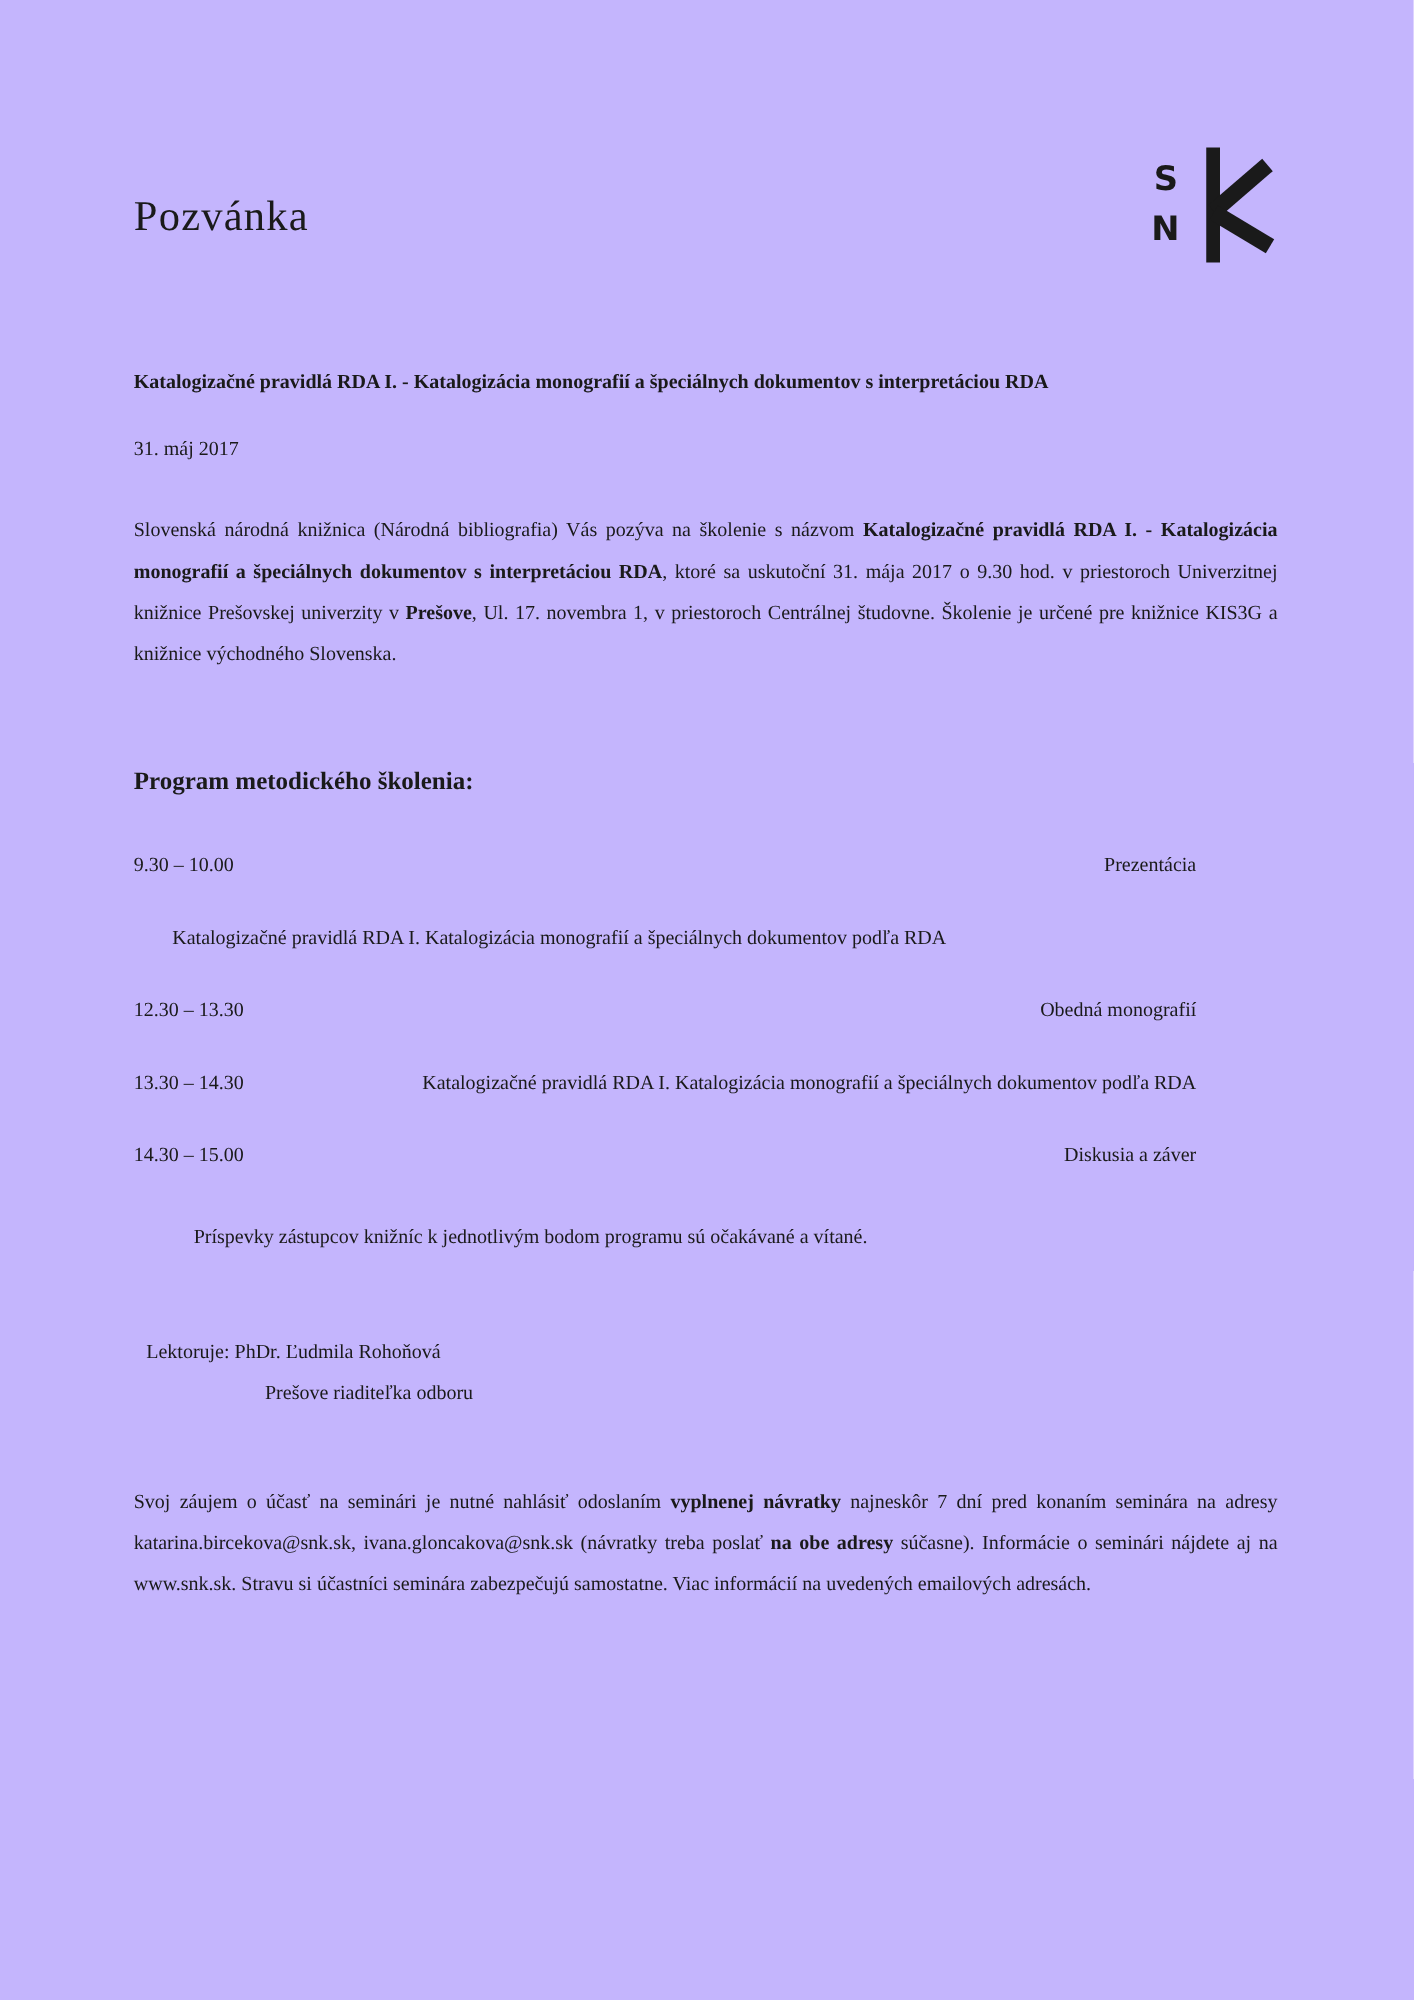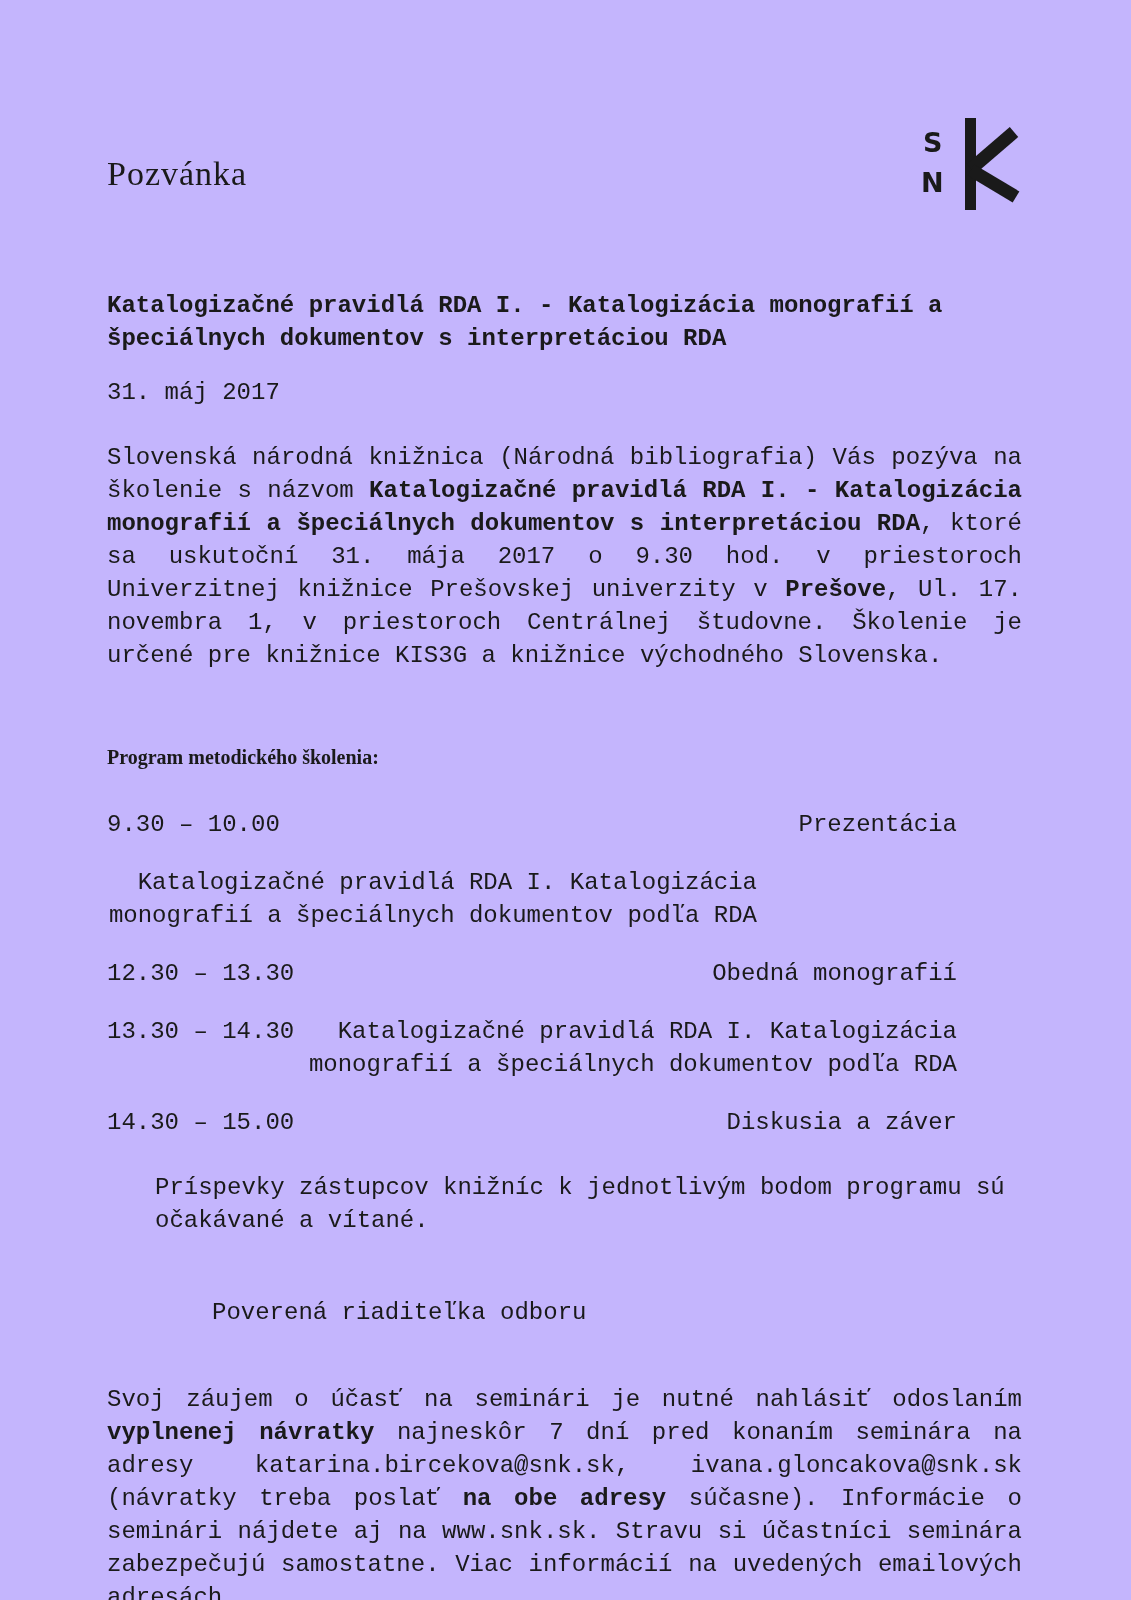--- a/index.html
+++ b/index.html
@@ -34,23 +34,22 @@
 
   .logo {
     position: absolute;
     left: 915px;
     top: 112px;
     width: 105px;
     height: 105px;
   }
 
   .body-text {
-    font-size: 24px;
+    font-size: 16px;
     line-height: 33px;
-    font-family: Liberation Mono, monospace;
   }
   .justified { text-align: justify; }
   .bold { font-weight: 700; }
 
   .event-title {
     margin-top: 95px;
     max-width: 915px;
   }
   .event-date { margin-top: 21px; }
 
@@ -118,18 +117,19 @@
     </div>
     <div class="schedule-row">
       <span class="schedule-time">14.30 – 15.00</span>
       <span class="schedule-desc">Diskusia a záver</span>
     </div>
   </div>
 
   <p class="body-text contributions">Príspevky zástupcov knižníc k jednotlivým bodom programu sú očakávané a vítané.</p>
 
   <div class="lecturer body-text">
-    <p class="lecturer-line2">Poverená riaditeľka odboru</p>
+    <p class="lecturer-line1">Lektoruje: PhDr. Ľudmila Rohoňová</p>
+    <p class="lecturer-line2">Prešove riaditeľka odboru</p>
   </div>
 
   <p class="body-text justified registration"><span>Svoj záujem o účasť na seminári je nutné nahlásiť odoslaním </span><b>vyplnenej návratky</b><span> najneskôr 7 dní pred konaním seminára na adresy katarina.bircekova@snk.sk, ivana.gloncakova@snk.sk (návratky treba poslať </span><b>na obe adresy</b><span> súčasne). Informácie o seminári nájdete aj na www.snk.sk. Stravu si účastníci seminára zabezpečujú samostatne. Viac informácií na uvedených emailových adresách.</span></p>
 
 </div>
 
 </body></html>

